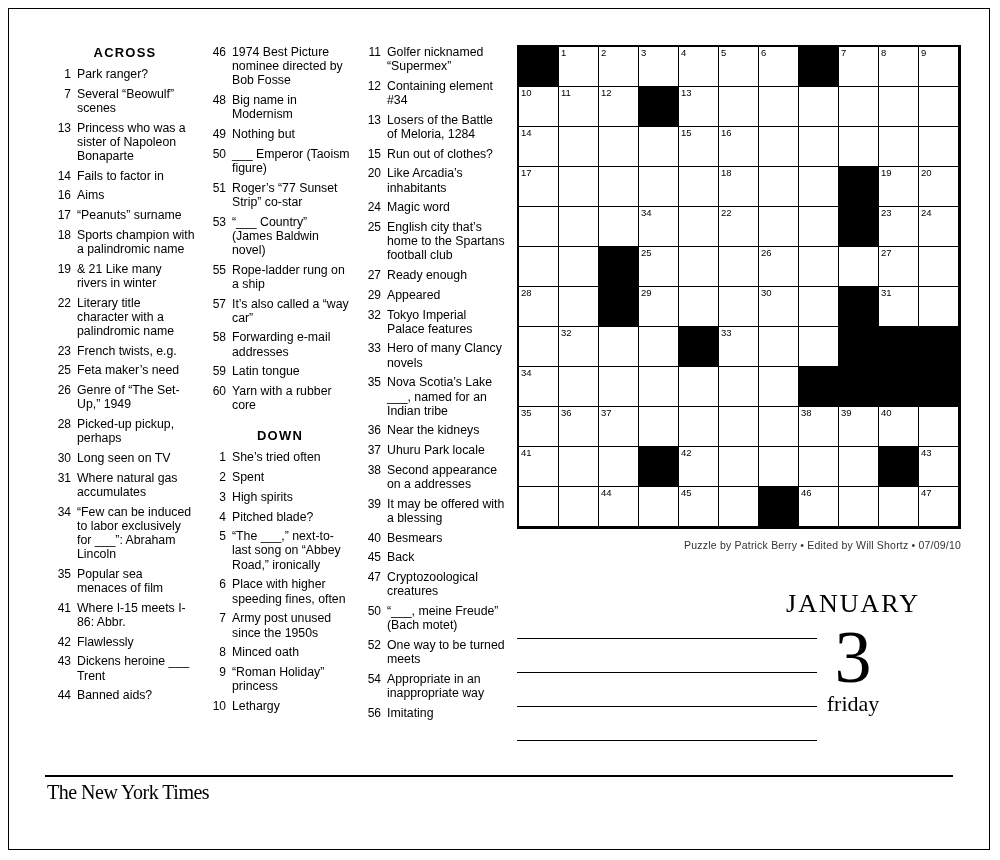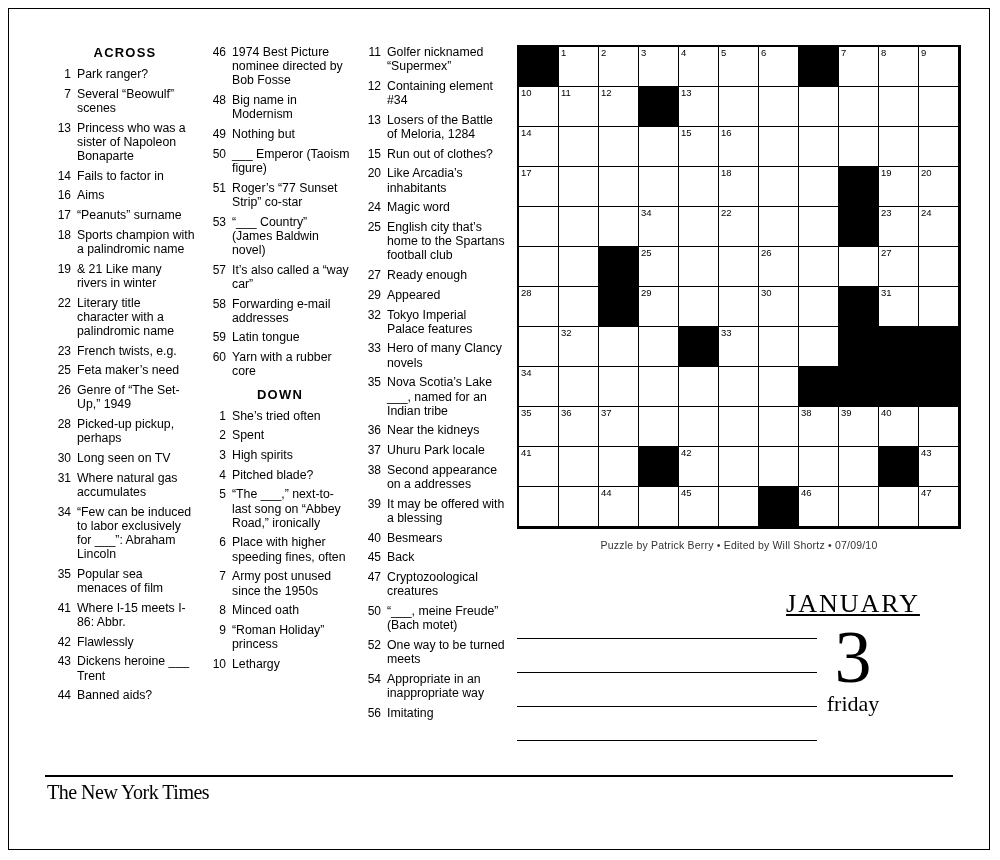--- a/index.html
+++ b/index.html
@@ -45,21 +45,21 @@
 
   .col-head {
     font-family: "Liberation Sans", sans-serif;
     font-size: 13px;
     font-weight: bold;
     letter-spacing: 1.2px;
     text-align: center;
     margin-bottom: 7px;
   }
   .col-head.down-head {
-    margin-top: 8px;
+    margin-top: 16px;
   }
 
   .clue {
     display: flex;
     font-size: 12.3px;
     line-height: 14.2px;
     margin-bottom: 5.5px;
     align-items: flex-start;
   }
   .clue .num {
@@ -109,39 +109,38 @@
     font-size: 9.5px;
     line-height: 11px;
     font-family: "Liberation Sans", sans-serif;
   }
 
   .byline {
     position: absolute;
     left: 508px;
     top: 530px;
     width: 444px;
-    text-align: center;
+    text-align: right;
     font-size: 10.5px;
     color: #333;
     letter-spacing: 0.2px;
   }
 
   
   .date-block {
     position: absolute;
     right: 36px;
     top: 580px;
     width: 200px;
     text-align: center;
   }
   .date-month {
     font-family: "Liberation Serif", serif;
     font-size: 26px;
     letter-spacing: 2px;
-    text-decoration: underline;
   }
   .date-day {
     font-family: "Liberation Serif", serif;
     font-size: 74px;
     line-height: 76px;
     font-weight: normal;
   }
   .date-weekday {
     font-family: "Liberation Serif", serif;
     font-size: 22px;
@@ -295,20 +294,24 @@
           </div>
         <div class="clue">
             <span class="num">51</span>
             <span class="txt">Roger’s “77 Sunset Strip” co-star</span>
           </div>
         <div class="clue">
             <span class="num">53</span>
             <span class="txt">“___ Country” (James Baldwin novel)</span>
           </div>
         <div class="clue">
+            <span class="num">55</span>
+            <span class="txt">Rope-ladder rung on a ship</span>
+          </div>
+        <div class="clue">
             <span class="num">57</span>
             <span class="txt">It’s also called a “way car”</span>
           </div>
         <div class="clue">
             <span class="num">58</span>
             <span class="txt">Forwarding e-mail addresses</span>
           </div>
         <div class="clue">
             <span class="num">59</span>
             <span class="txt">Latin tongue</span>

